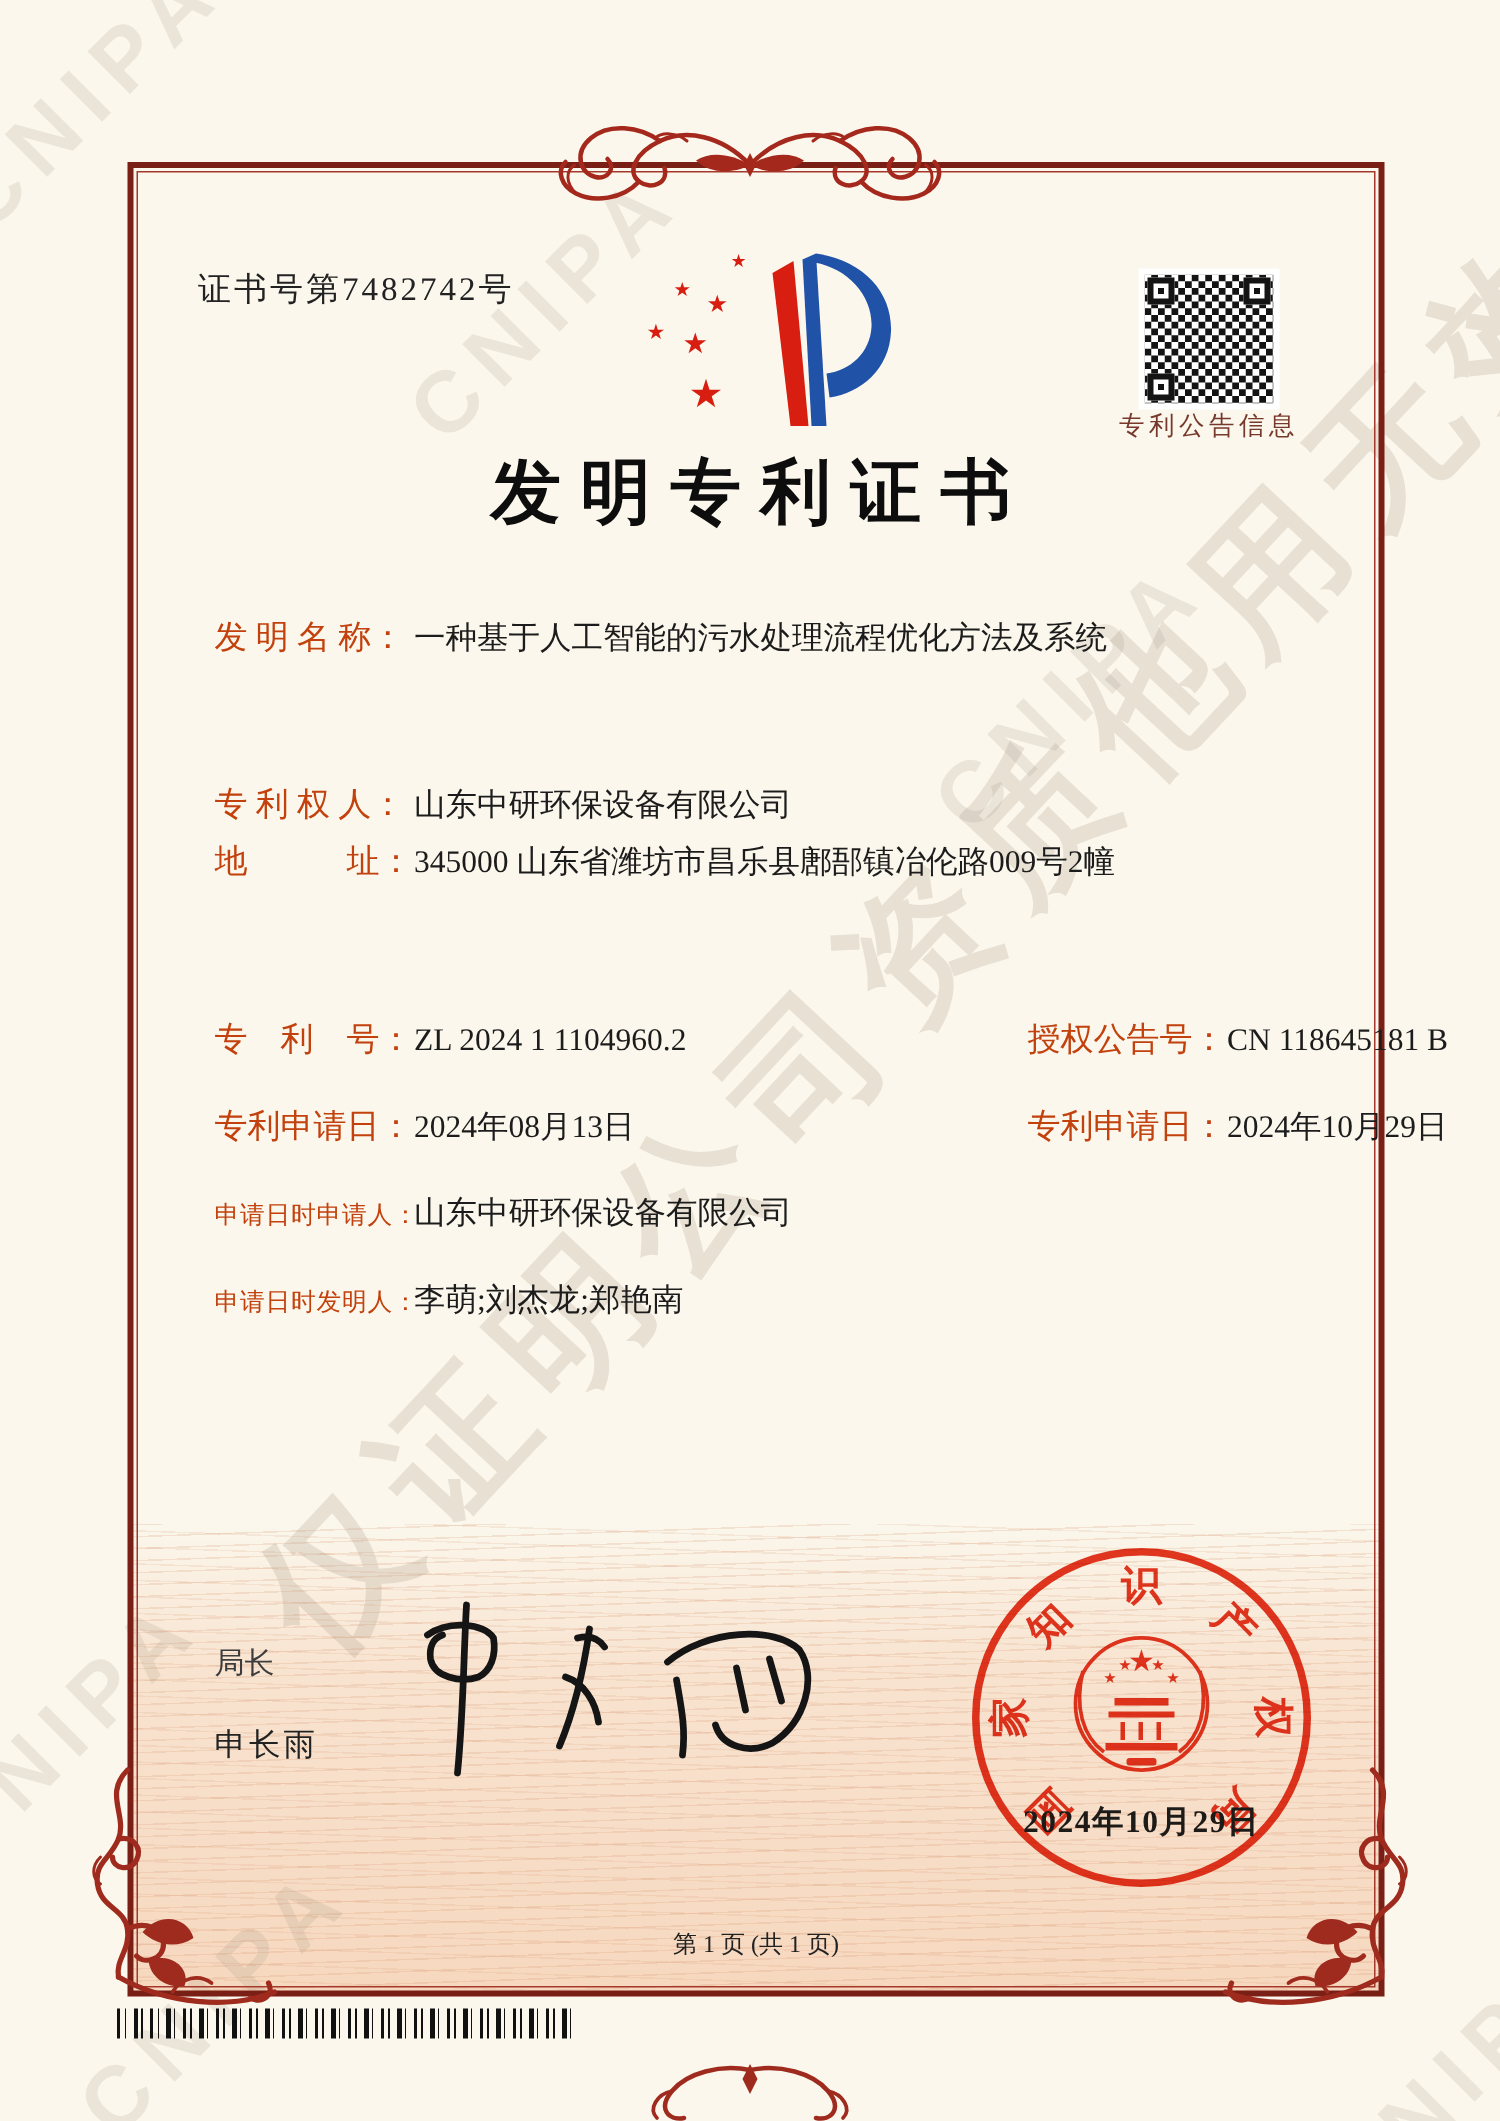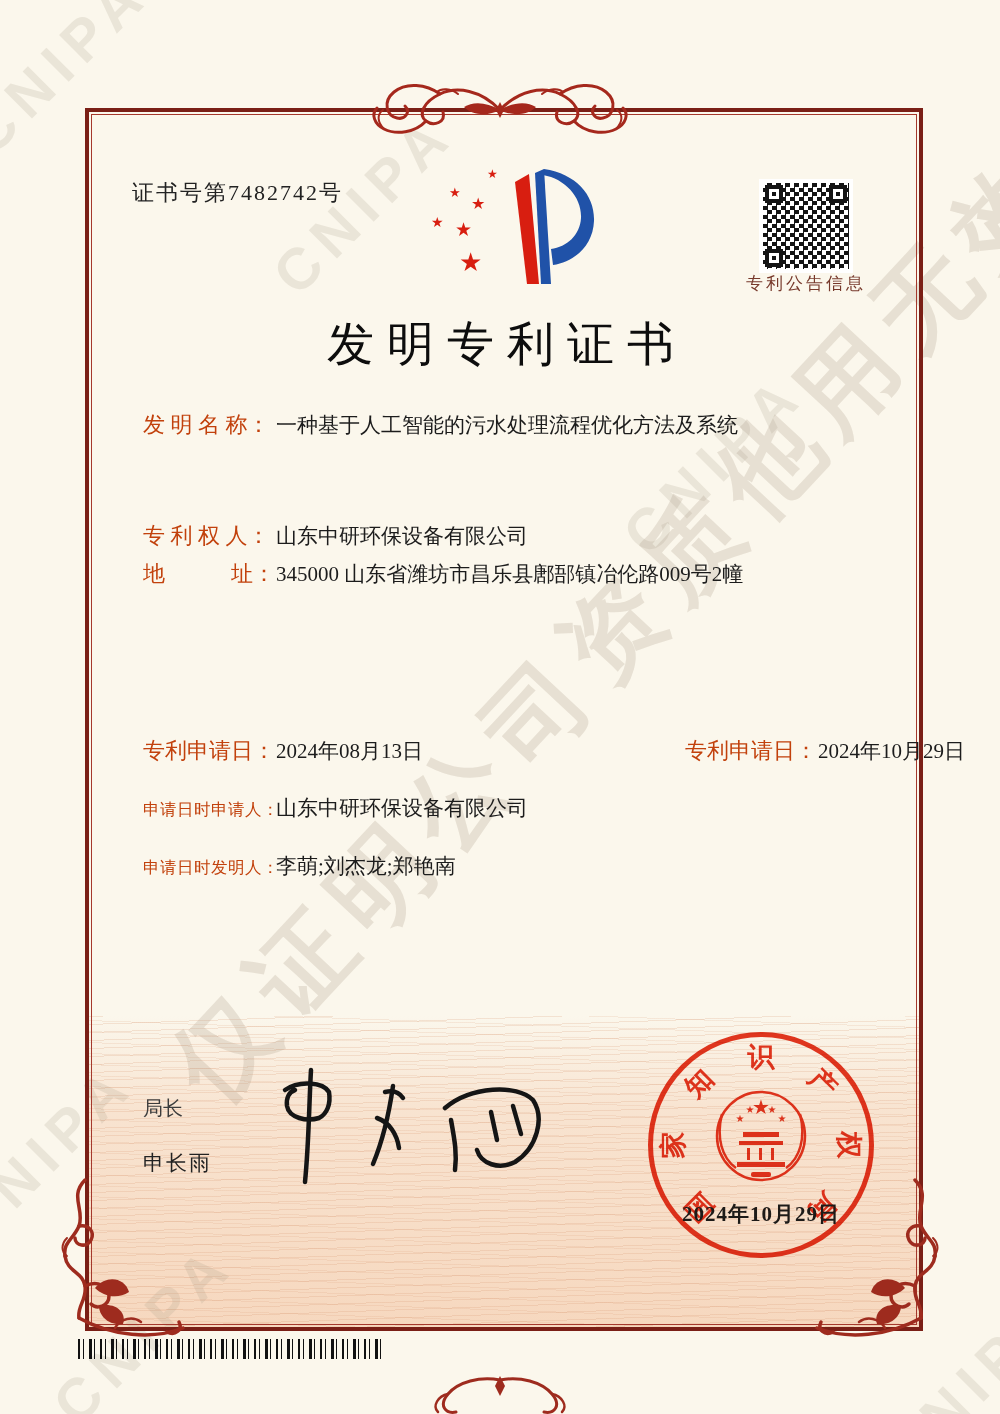--- a/index.html
+++ b/index.html
@@ -27,21 +27,21 @@
   .logo{position:absolute;left:425px;top:164px;width:200px;height:130px;z-index:3;}
   .logo .st{position:absolute;color:#d81e10;line-height:1;}
   .qr{position:absolute;left:763px;top:183px;width:86px;height:86px;z-index:3;background:
       repeating-conic-gradient(#141414 0% 25%, #fff 0% 50%) 0 0/ 9px 9px;outline:4px solid #fff;}
   .qr .finder{position:absolute;width:18px;height:18px;border:4px solid #141414;background:#fff;box-sizing:border-box;}
   .qr .finder::after{content:"";position:absolute;left:3px;top:3px;width:4px;height:4px;background:#141414;}
   .qr .f1{left:2px;top:2px}.qr .f2{right:2px;top:2px}.qr .f3{left:2px;bottom:2px}
   .qr-label{position:absolute;left:740px;top:272px;width:132px;z-index:3;text-align:center;
             font-size:17px;letter-spacing:3px;color:#77392b;}
   .title{position:absolute;left:0;top:297px;width:100%;z-index:3;text-align:center;
-         font-size:47px;font-weight:normal;letter-spacing:13px;padding-left:14px;box-sizing:border-box;color:#0d0d0d;margin-top:16px;}
+         font-size:47px;font-weight:bold;letter-spacing:13px;padding-left:14px;box-sizing:border-box;color:#0d0d0d;}
   
   .row{position:absolute;left:143px;width:760px;z-index:3;font-size:21px;white-space:nowrap;}
   .row .lab{display:inline-block;width:133px;font-size:22px;color:#c2410c;}
   .row .lab.small{font-size:16.5px;letter-spacing:.5px;}
   .row .val{color:#1c1c1c;}
   .row .val2{position:absolute;left:542px;}
   .row .val2 .lab{width:133px;}
   
   .statement{position:absolute;left:124px;top:951px;width:754px;z-index:3;font-size:18px;
              line-height:33px;text-align:justify;text-indent:2em;letter-spacing:.5px;color:#171717;}
@@ -162,20 +162,24 @@
   <div class="title">发明专利证书</div>
 
   <div class="row" style="top:410px">
     <span class="lab">发 明 名 称：</span><span class="val">一种基于人工智能的污水处理流程优化方法及系统</span>
   </div>
   <div class="row" style="top:521px">
     <span class="lab">专 利 权 人：</span><span class="val">山东中研环保设备有限公司</span>
   </div>
   <div class="row" style="top:559px">
     <span class="lab">地　　　址：</span><span class="val">345000 山东省潍坊市昌乐县鄌郚镇冶伦路009号2幢</span>
+  </div>
+  <div class="row" style="top:678px">
+    <span class="lab">专　利　号：</span><span class="val">ZL 2024 1 1104960.2</span>
+    <span class="val2"><span class="lab">授权公告号：</span><span class="val">CN 118645181 B</span></span>
   </div>
   <div class="row" style="top:736px">
     <span class="lab">专利申请日：</span><span class="val">2024年08月13日</span>
     <span class="val2"><span class="lab">专利申请日：</span><span class="val">2024年10月29日</span></span>
   </div>
   <div class="row" style="top:794px">
     <span class="lab small">申请日时申请人：</span><span class="val">山东中研环保设备有限公司</span>
   </div>
   <div class="row" style="top:852px">
     <span class="lab small">申请日时发明人：</span><span class="val">李萌;刘杰龙;郑艳南</span>
@@ -223,15 +227,16 @@
         <rect x="58" y="64" width="3" height="12" stroke="none"></rect>
         <rect x="24" y="78" width="48" height="5" stroke="none"></rect>
         <rect x="38" y="88" width="20" height="5" rx="2" stroke="none"></rect>
         <path d="M9,30 C3,54 9,74 23,84" fill="none" stroke-width="2.5"></path>
         <path d="M87,30 C93,54 87,74 73,84" fill="none" stroke-width="2.5"></path>
       </g>
     </svg>
     <span class="date">2024年10月29日</span>
   </div>
 
+  <div class="page-info">第 1 页 (共 1 页)</div>
   <div class="barcode"></div>
 
 </div>
 
 </body></html>

